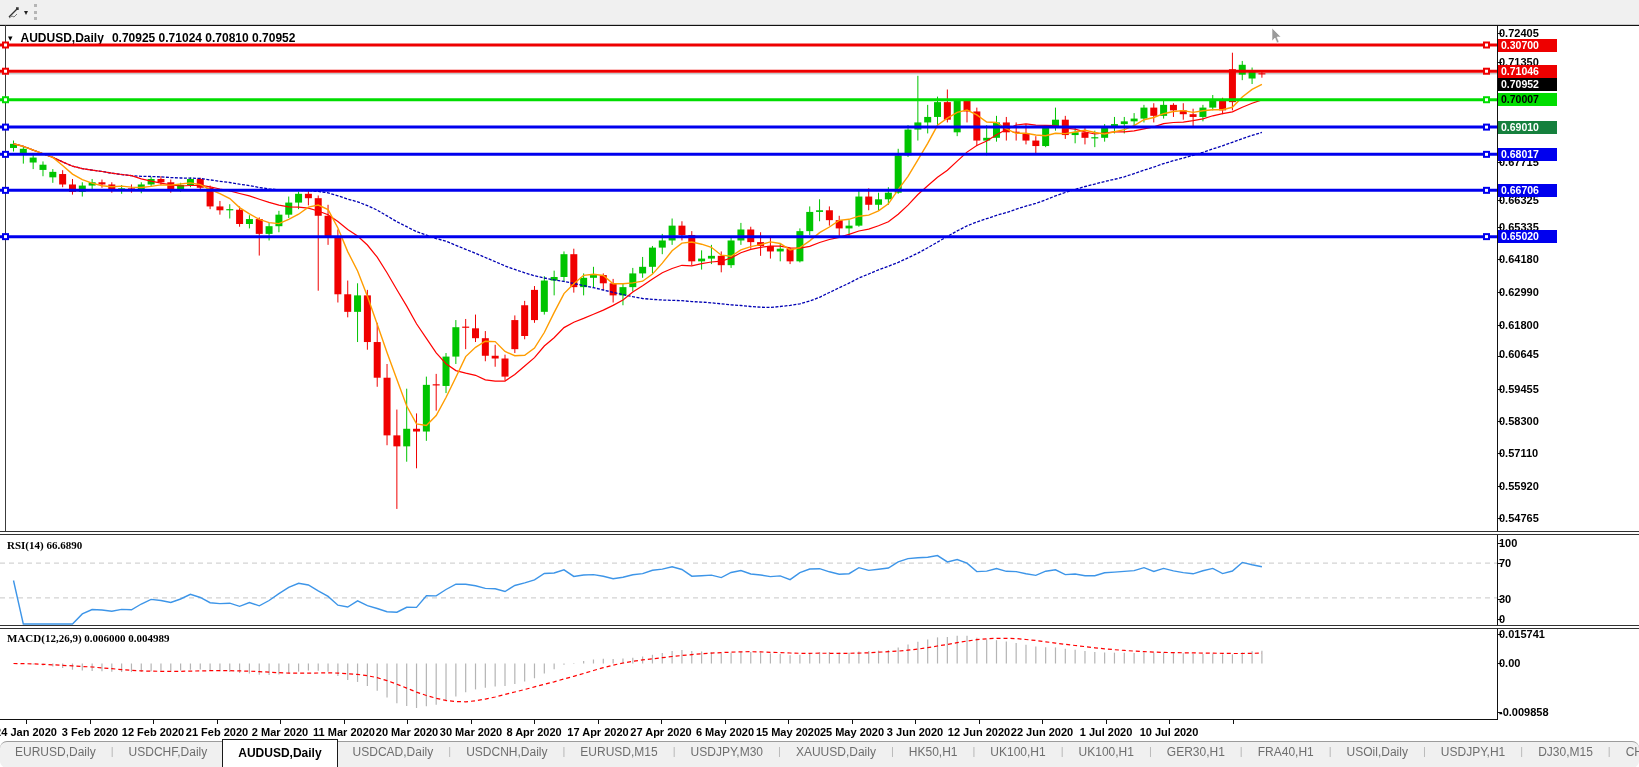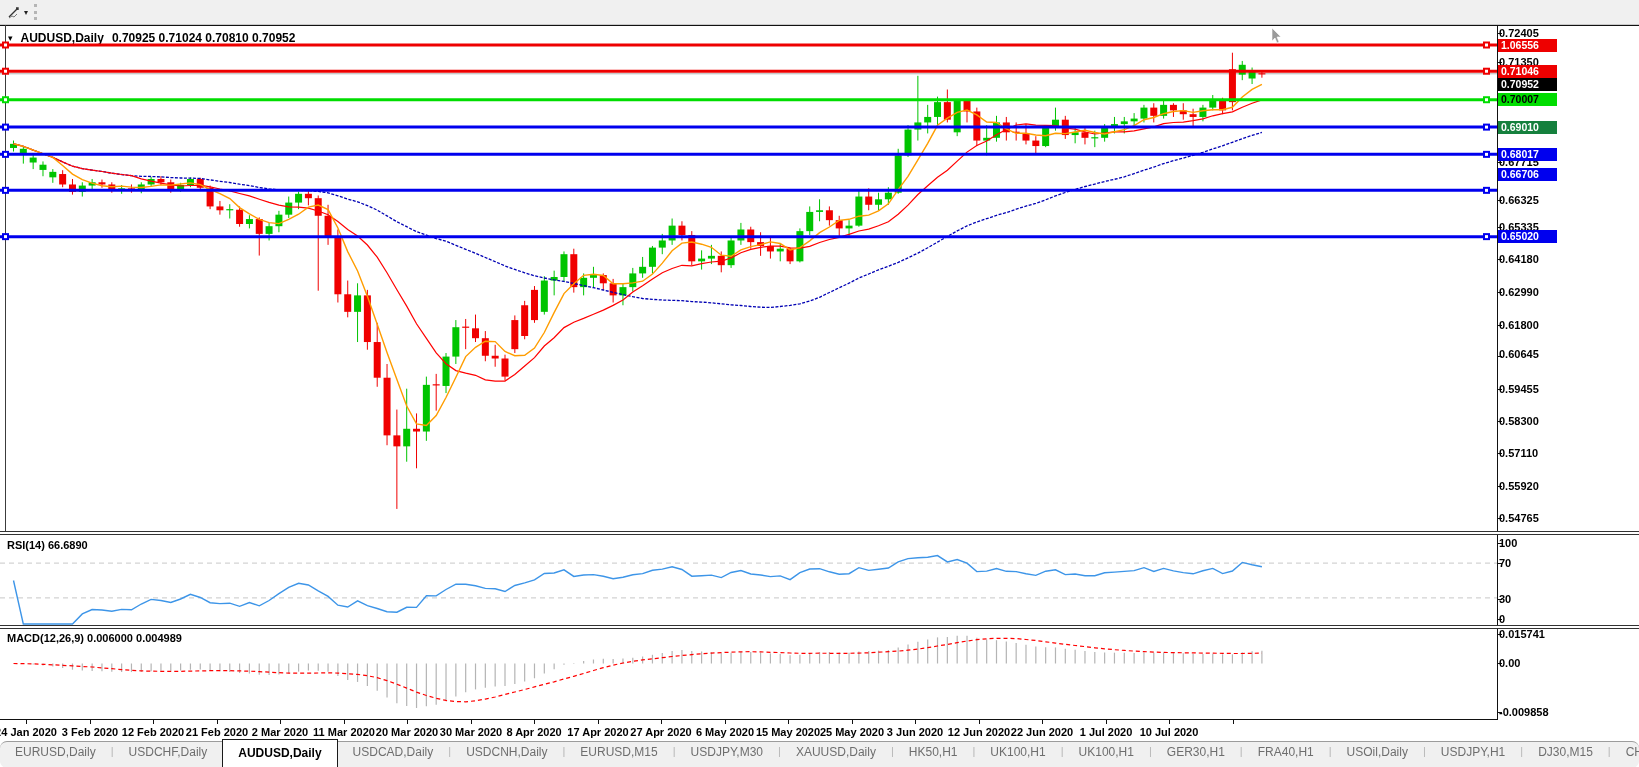--- a/index.html
+++ b/index.html
@@ -17,21 +17,21 @@
   .tf-btn.active{background:#e7e7e7;border:1px solid #979797;border-radius:2px;}
   .tf-sep{height:16px;border-left:1px solid #cfcfcf;margin:0 4px;}
   
   .frame-top{left:0;top:25px;width:1639px;height:0;border-top:1px solid #111;}
   .axis-vline{left:1497px;top:25px;width:0;height:695px;border-left:1px solid #111;}
   .splitter{left:0;width:1639px;height:2px;border-top:1px solid #333;border-bottom:1px solid #333;background:#fff;}
   .macd-bottom{left:0;top:719px;width:1497px;height:0;border-top:1px solid #111;}
   
   .chart-title{left:8px;top:31px;font-size:12px;font-weight:bold;color:#000;display:flex;align-items:center;gap:8px;}
   .title-caret{font-size:9px;font-weight:normal;}
-  .ind-label{font-size:11px;font-weight:600;color:#000;}
+  .ind-label{font-size:11px;font-weight:600;color:#000;font-family:Liberation Serif, serif;}
   .price-tick{position:absolute;left:1499px;font-size:11px;font-weight:bold;color:#000;line-height:13px;}
   .tick-dash{position:absolute;left:1497px;width:5px;height:0;border-top:1px solid #111;}
   .price-box{position:absolute;left:1498px;width:56px;height:13px;font-size:10.5px;font-weight:bold;
              line-height:13px;padding-left:3px;letter-spacing:0;}
   .date-label{position:absolute;top:726px;font-size:11px;font-weight:bold;color:#000;transform:translateX(-50%);white-space:nowrap;}
   .date-tick{position:absolute;top:720px;width:0;height:4px;border-left:1px solid #111;}
   
   .tabbar{left:0;top:741px;width:1639px;height:26px;background:#f0f0f0;border-top:1px solid #9c9c9c;
           display:flex;align-items:flex-start;border-radius:7px;}
   .tab{height:22px;padding:3px 15px 0 15px;font-size:12px;color:#6e6e6e;white-space:nowrap;cursor:default;}
@@ -529,26 +529,26 @@
     <div class="tick-dash" style="top: 388.888px;"></div>
     <div class="price-tick" style="top: 382.888px;">0.59455</div>
     <div class="tick-dash" style="top: 420.592px;"></div>
     <div class="price-tick" style="top: 414.592px;">0.58300</div>
     <div class="tick-dash" style="top: 453.258px;"></div>
     <div class="price-tick" style="top: 447.258px;">0.57110</div>
     <div class="tick-dash" style="top: 485.923px;"></div>
     <div class="price-tick" style="top: 479.923px;">0.55920</div>
     <div class="tick-dash" style="top: 517.628px;"></div>
     <div class="price-tick" style="top: 511.628px;">0.54765</div>
-    <div class="price-box" style="top: 39px; background: rgb(238, 0, 0); color: white;">1.06556</div>
+    <div class="price-box" style="top: 39px; background: rgb(238, 0, 0); color: white;">0.30700</div>
     <div class="price-box" style="top: 65px; background: rgb(238, 0, 0); color: white;">0.71046</div>
     <div class="price-box" style="top: 93px; background: rgb(0, 221, 0); color: black;">0.70007</div>
     <div class="price-box" style="top: 121px; background: #15803d; color: white;">0.69010</div>
     <div class="price-box" style="top: 148px; background: rgb(0, 0, 238); color: white;">0.68017</div>
-    <div class="price-box" style="top: 168px; background: rgb(0, 0, 238); color: white;">0.66706</div>
+    <div class="price-box" style="top: 184px; background: rgb(0, 0, 238); color: white;">0.66706</div>
     <div class="price-box" style="top: 230px; background: rgb(0, 0, 238); color: white;">0.65020</div>
     <div class="price-box" style="top: 78px; background: rgb(0, 0, 0); color: rgb(255, 255, 255);">0.70952</div>
   </div>
 <div id="sub-axis">
     <div class="tick-dash" style="top: 543px;"></div>
     <div class="price-tick" style="top: 537px;">100</div>
     <div class="tick-dash" style="top: 563px;"></div>
     <div class="price-tick" style="top: 557px;">70</div>
     <div class="tick-dash" style="top: 599px;"></div>
     <div class="price-tick" style="top: 593px;">30</div>

